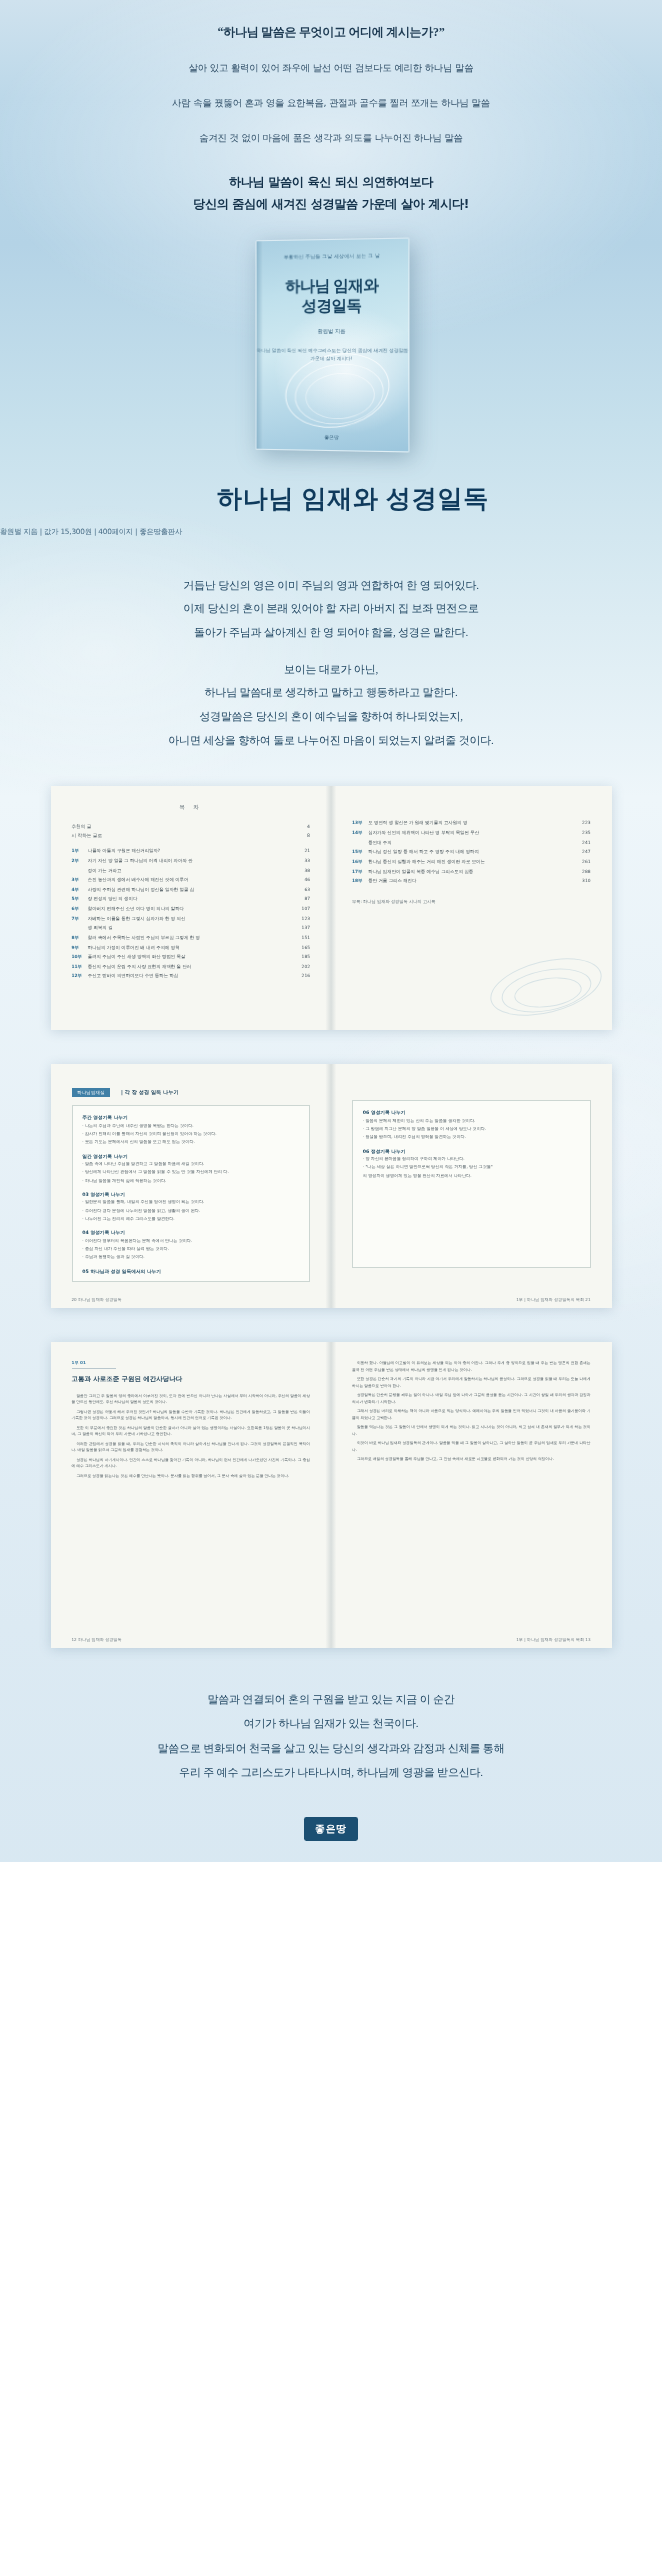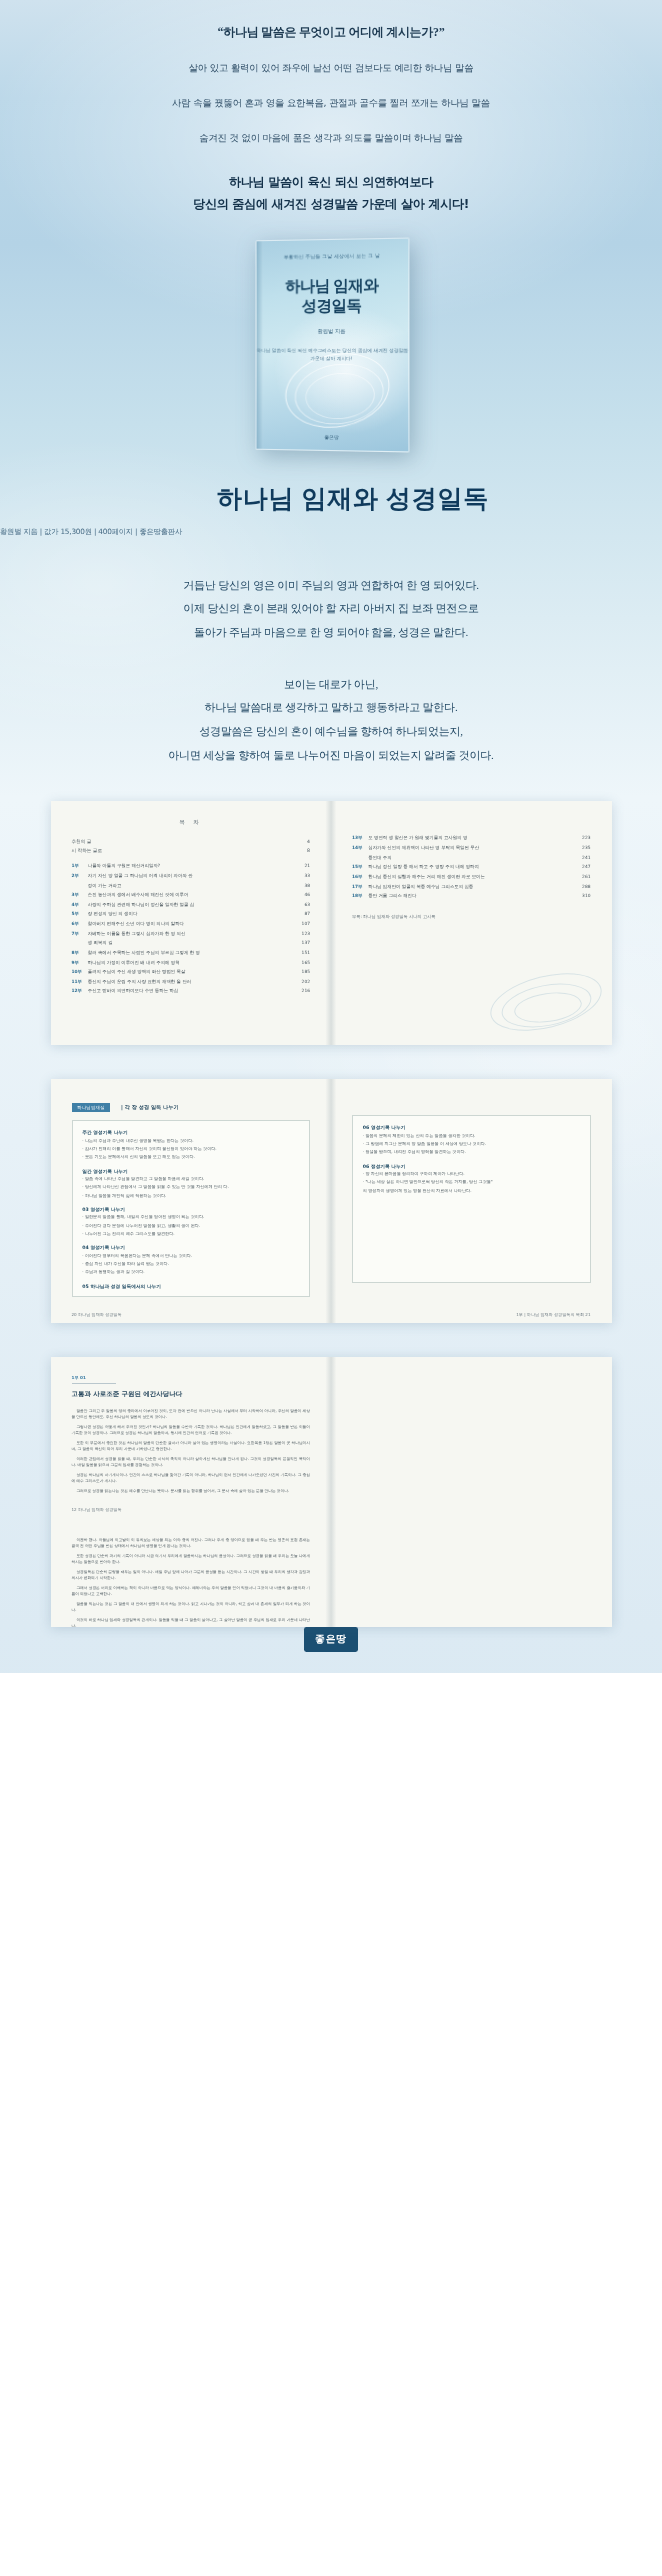--- a/index.html
+++ b/index.html
@@ -151,21 +151,21 @@
   
   .quote-block {
     margin-top: 37px;
     text-align: center;
     font-family: Liberation Serif, serif;
     font-size: 11px;
     line-height: 2.15;
     color: #1f4561;
     letter-spacing: -0.2px;
   }
-  .quote-block.second { margin-top: 28px; }
+  .quote-block.second { margin-top: 13px; }
 
   
   .spread {
     width: 561px;
     margin: 34px auto 0;
     background: #f6f7f2;
     box-shadow: 0 2.4px 11.4px rgba(60,100,130,0.22);
     display: flex;
     position: relative;
     overflow: hidden;
@@ -273,21 +273,21 @@
   .pg-foot {
     position: absolute;
     bottom: 6.5px;
     font-size: 4.1px;
     color: #6d7a82;
   }
   .pg-foot.left { left: 21px; }
   .pg-foot.right { right: 21px; }
 
   
-  .c3-spread { height: 270px; flex-direction: column; }
+  .c3-spread { height: 306px; }
   .c3-label {
     font-size: 4.2px;
     color: #3f7fa6;
     font-weight: bold;
     border-bottom: 0.8px solid #b9c7cd;
     padding-bottom: 2.4px;
     margin-bottom: 6.5px;
     width: 44px;
   }
   .c3-title {
@@ -338,21 +338,21 @@
 </head>
 <body>
 
 <div class="page">
 
   <div class="hero">
     <div class="hero-quote">“하나님 말씀은 무엇이고 어디에 계시는가?”</div>
     <div class="hero-lines">
       <div>살아 있고 활력이 있어 좌우에 날선 어떤 검보다도 예리한 하나님 말씀</div>
       <div>사람 속을 꿨뚫어 혼과 영을 요한복음, 관절과 골수를 찔러 쪼개는 하나님 말씀</div>
-      <div>숨겨진 것 없이 마음에 품은 생각과 의도를 말씀이며 하나님 말씀</div>
+      <div>숨겨진 것 없이 마음에 품은 생각과 의도를 나누어진 하나님 말씀</div>
     </div>
     <div class="hero-emph">
       <div>하나님 말씀이 육신 되신 의연하여보다</div>
       <div>당신의 줌심에 새겨진 성경말씀 가운데 살아 계시다!</div>
     </div>
   </div>
 
   <div class="book-wrap">
     <div class="book">
       <div class="spine"></div>
@@ -370,21 +370,21 @@
       <div class="book-pub">좋은땅</div>
     </div>
   </div>
 
   <div class="main-title">하나님 임재와 성경일독</div>
   <div class="main-meta">황원벌 지음 | 값가 15,300원 | 400페이지 | 좋은땅출판사</div>
 
   <div class="quote-block">
     <div>거듭난 당신의 영은 이미 주님의 영과 연합하여 한 영 되어있다.</div>
     <div>이제 당신의 혼이 본래 있어야 할 자리 아버지 집 보좌 면전으로</div>
-    <div>돌아가 주님과 마음으로 한 영 되어야 함을, 성경은 말한다.</div>
+    <div>돌아가 주님과 살아계신 한 영 되어야 함을, 성경은 말한다.</div>
   </div>
 
   <div class="quote-block second">
     <div>보이는 대로가 아닌,</div>
     <div>하나님 말씀대로 생각하고 말하고 행동하라고 말한다.</div>
     <div>성경말씀은 당신의 혼이 예수님을 향하여 하나되었는지,</div>
     <div>아니면 세상을 향하여 둘로 나누어진 마음이 되었는지 알려줄 것이다.</div>
   </div>
 
   <div class="spread toc-spread">
@@ -596,19 +596,25 @@
       <div class="c3-p ind">또한 성경은 단순히 과거의 기록이 아니라 지금 여기서 우리에게 말씀하시는 하나님의 음성이다. 그러므로 성경을 읽을 때 우리는 오늘 나에게 하시는 말씀으로 받아야 한다.</div>
       <div class="c3-p ind">성경일독은 단순히 분량을 채우는 일이 아니다. 매일 주님 앞에 나아가 그분의 음성을 듣는 시간이다. 그 시간이 쌓일 때 우리의 생각과 감정과 의지가 변화되기 시작한다.</div>
       <div class="c3-p ind">그래서 성경은 머리로 이해하는 책이 아니라 마음으로 먹는 양식이다. 예레미야는 주의 말씀을 얻어 먹었더니 그것이 내 마음의 즐거움이와 기쁨이 되었다고 고백한다.</div>
       <div class="c3-p ind">말씀을 먹는다는 것은 그 말씀이 내 안에서 생명이 되게 하는 것이다. 읽고 지나가는 것이 아니라, 씩고 삼켜 내 존재의 일부가 되게 하는 것이다.</div>
       <div class="c3-p ind">이것이 바로 하나님 임재와 성경일독의 관계이다. 말씀을 먹을 때 그 말씀이 살아나고, 그 살아난 말씀이 곧 주님의 임재로 우리 가운데 나타난다.</div>
       <div class="c3-p ind">그러므로 매일의 성경일독을 통해 주님을 만나고, 그 만남 속에서 새로운 피조물로 변화되어 가는 것이 신앙의 여정이다.</div>
       <div class="pg-foot right">1부 | 하나님 임재와 성경일독의 복희  13</div>
     </div>
   </div>
 
+  <div class="closing">
+    <div>말씀과 연결되어 혼의 구원을 받고 있는 지금 이 순간</div>
+    <div>여기가 하나님 임재가 있는 천국이다.</div>
+    <div>말씀으로 변화되어 천국을 살고 있는 당신의 생각과와 감정과 신체를 통해</div>
+    <div>우리 주 예수 그리스도가 나타나시며, 하나님께 영광을 받으신다.</div>
+  </div>
 
   <div class="logo-wrap">
     <div class="logo">좋은땅</div>
   </div>
 
 </div>
 
 
 </body></html>

